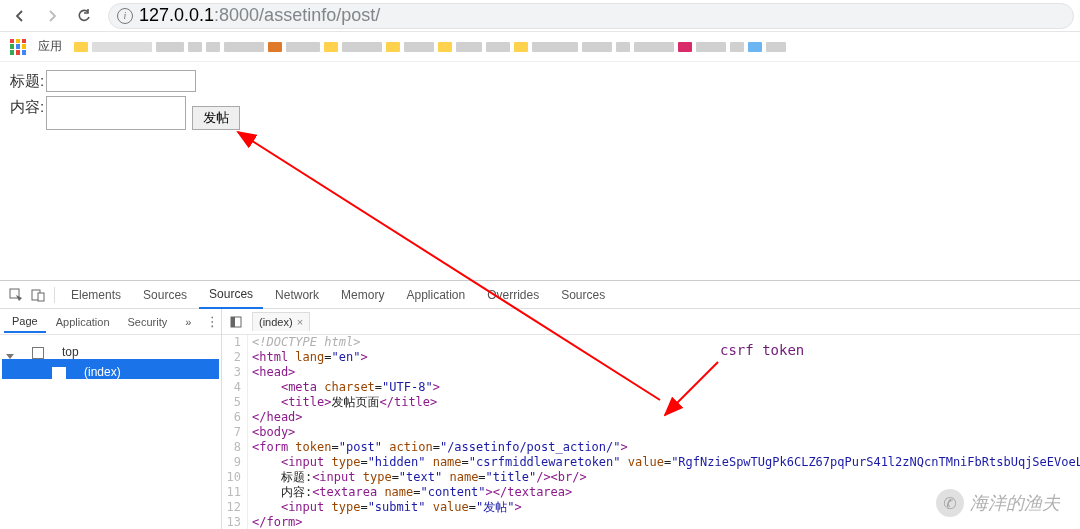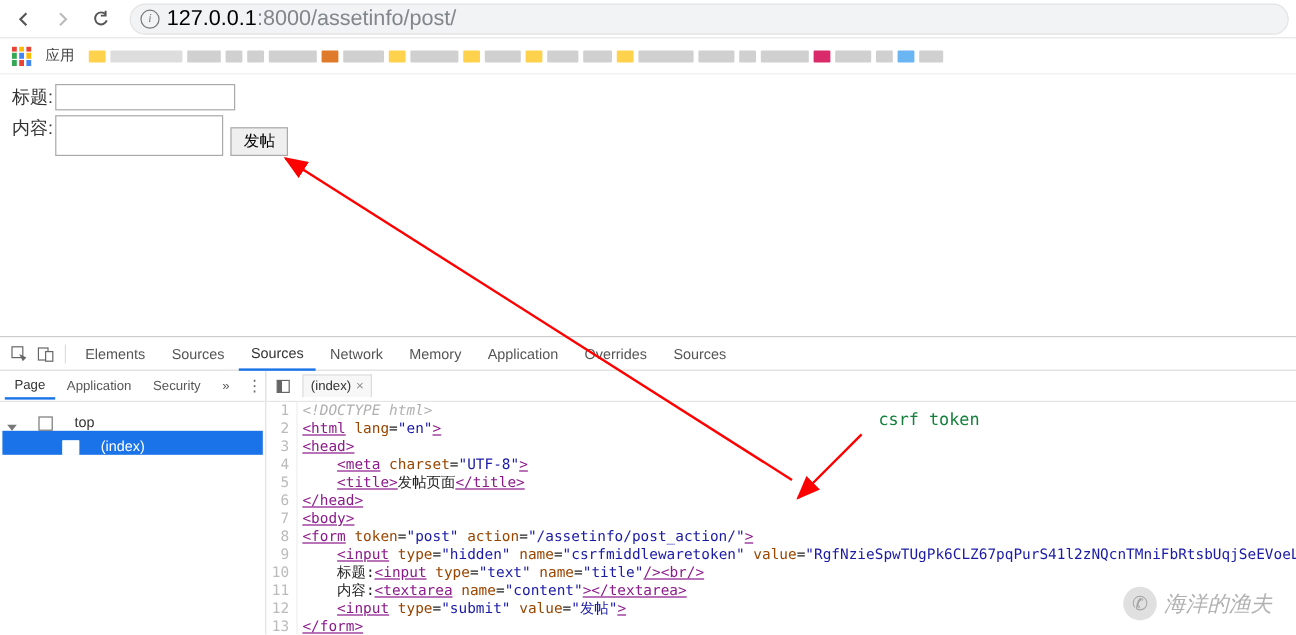--- a/index.html
+++ b/index.html
@@ -57,29 +57,29 @@
 
   .dt-main { flex: 1; display: flex; flex-direction: column; position: relative; }
   .dt-file-tabs { height: 26px; display: flex; align-items: center; border-bottom: 1px solid #e5e5e5; padding-left: 4px; gap: 6px; }
   .file-tab { display: flex; align-items: center; gap: 4px; padding: 3px 6px; font-size: 11px; border: 1px solid #ddd; border-bottom: none; background: #f7f7f7; }
   .close-x { color: #888; font-size: 11px; cursor: pointer; }
   .toggle-btn { width: 20px; display: flex; align-items: center; justify-content: center; color: #666; }
 
   .code-view { flex: 1; display: flex; font-family: Consolas, Menlo, monospace; font-size: 12px; line-height: 15px; overflow: hidden; }
   .gutter { width: 26px; text-align: right; padding-right: 6px; color: #bbb; background: #fff; border-right: 1px solid #eee; }
   .code { flex: 1; padding-left: 4px; white-space: pre; color: #222; }
-  .c-tag { color: #8b1a8b; text-decoration: underline; }
+  .c-tag { color: #8b1a8b; }
   .c-attr { color: #994500; }
   .c-str { color: #1a1aa6; }
   .c-gray { color: #b0b0b0; font-style: italic; }
   .c-black { color: #000; }
 
   
   .arrow { position: absolute; pointer-events: none; }
-  .annot-text { position: absolute; color: #15803d; font-family: Consolas, monospace; font-size: 14px; margin-left: 12px; }
+  .annot-text { position: absolute; color: #701a75; font-family: Consolas, monospace; font-size: 14px; }
   .watermark { position: absolute; right: 20px; bottom: 12px; display: flex; align-items: center; gap: 6px; color: #a9a9a9; font-size: 18px; opacity: 0.9; font-style: italic; }
   .wm-icon { width: 28px; height: 28px; border-radius: 50%; background: #ddd; display: flex; align-items: center; justify-content: center; font-size: 16px; color: #999; font-style: normal; }
 </style>
 </head>
 <body>
 
 <div class="toolbar">
   <div class="nav-btn">
       <svg width="16" height="16" viewBox="0 0 16 16">
         <path d="M10 3 L5 8 L10 13" stroke="#555" stroke-width="1.8" fill="none"></path>

